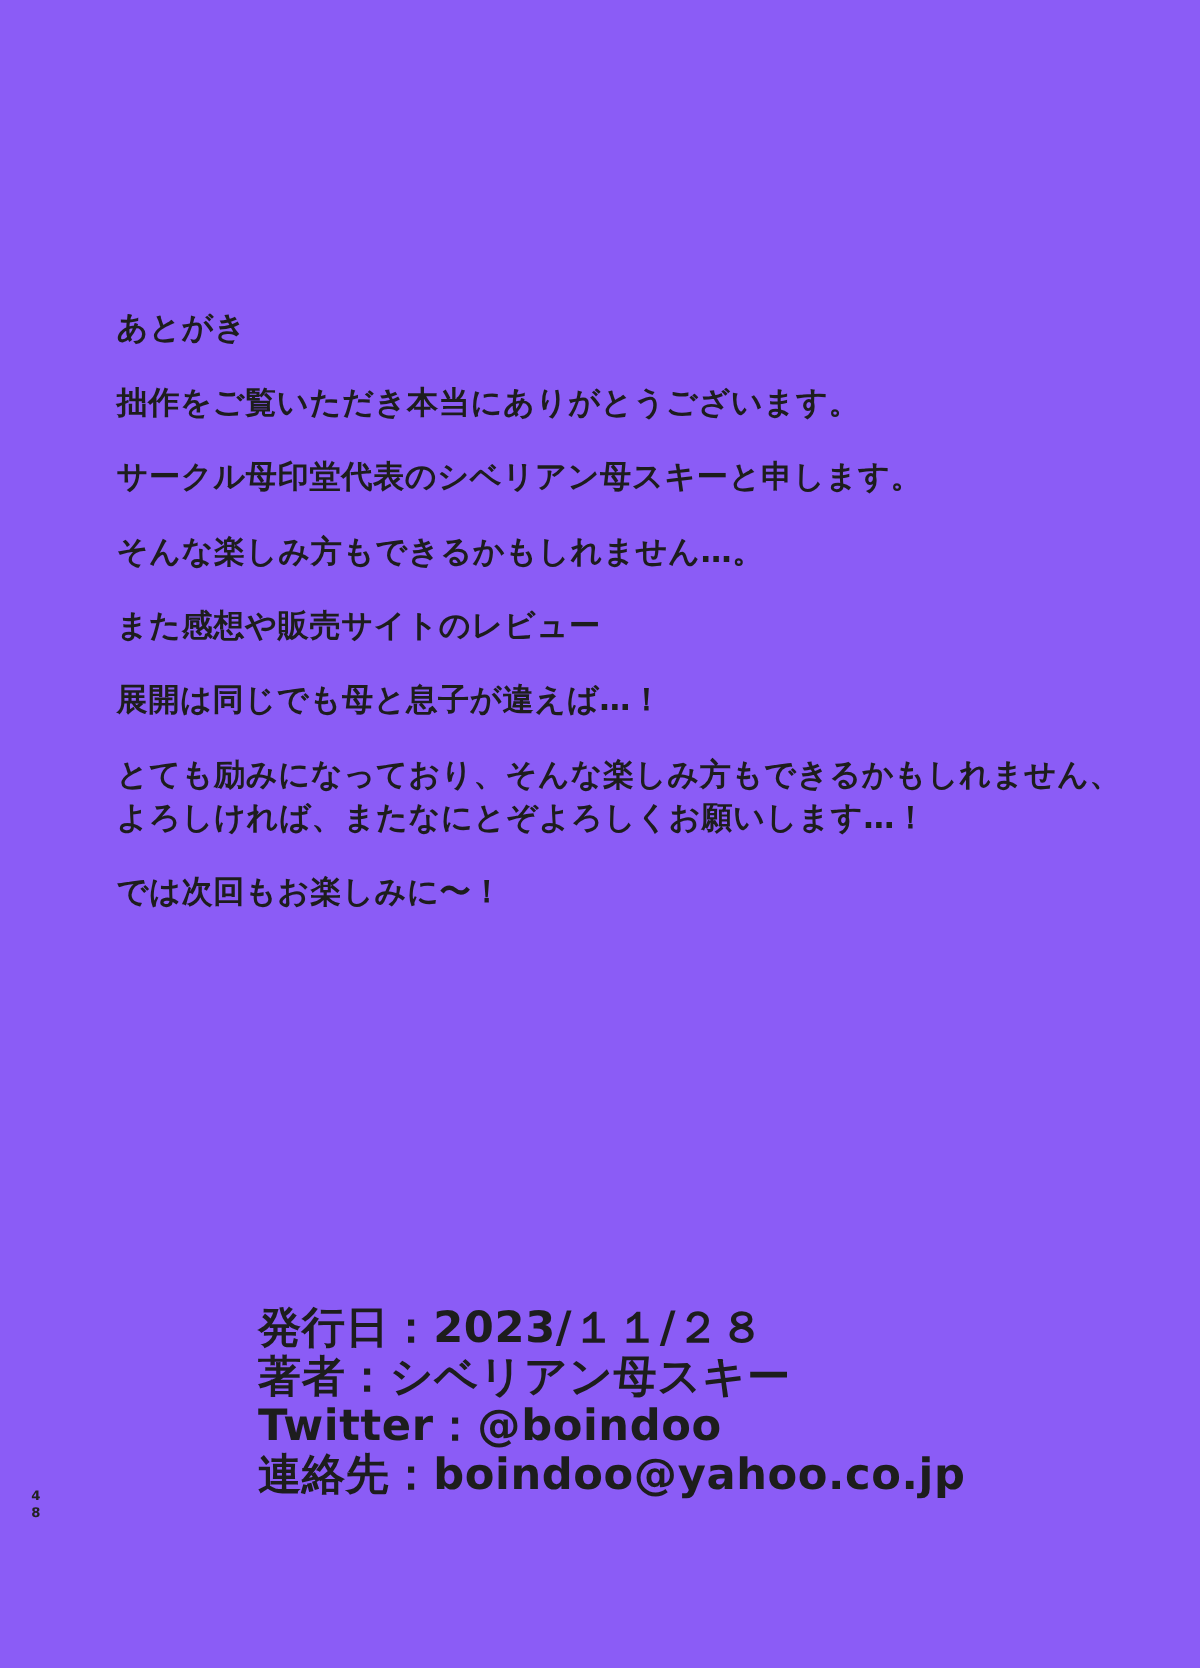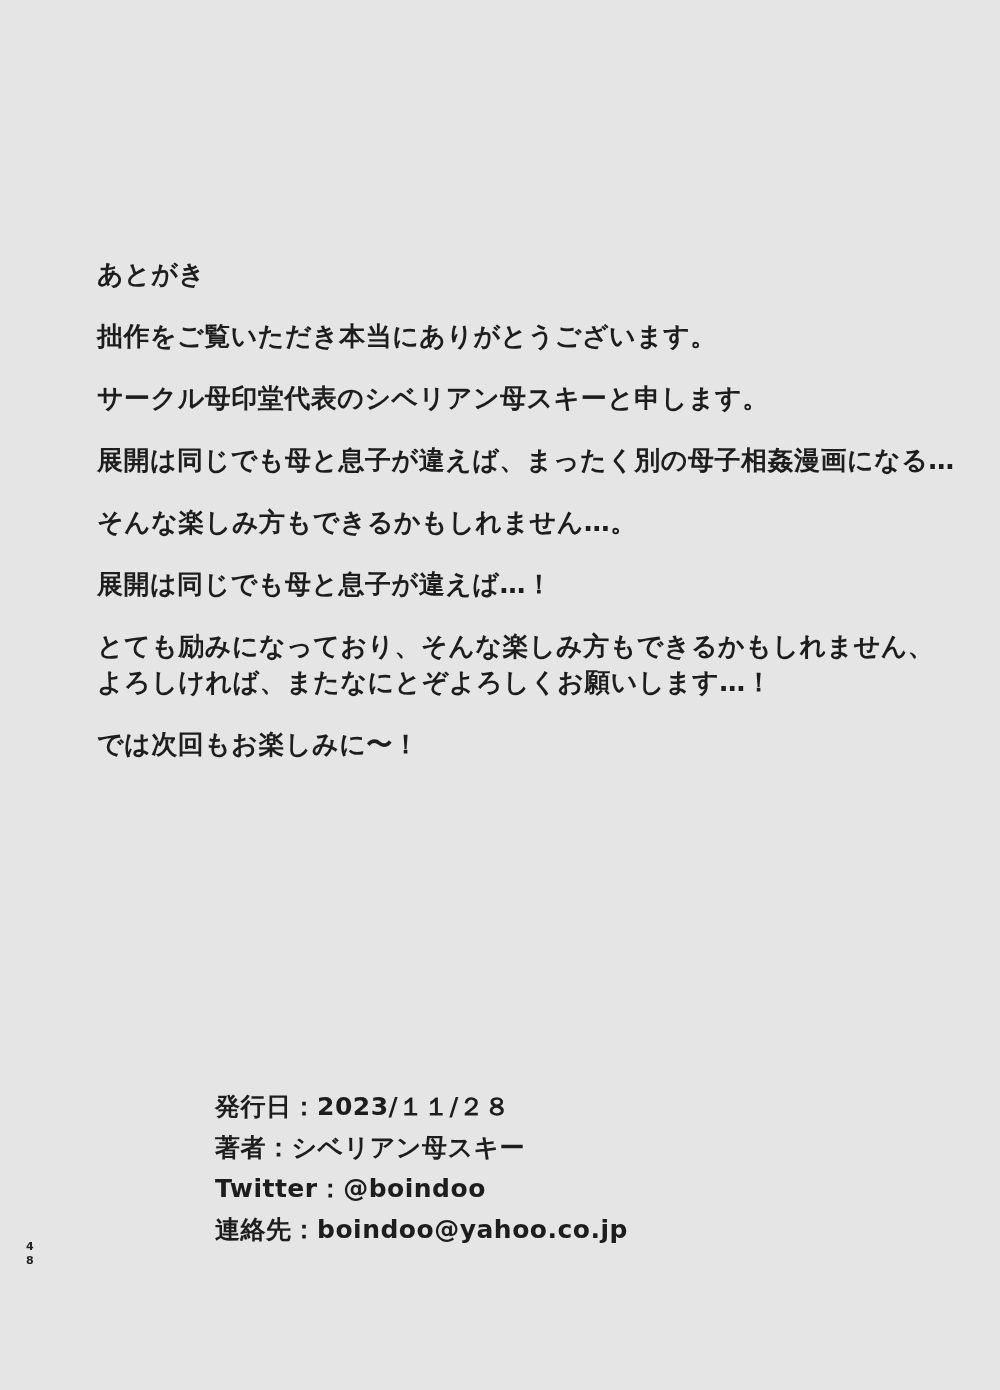--- a/index.html
+++ b/index.html
@@ -4,21 +4,21 @@
 <style>
   html, body {
     margin: 0;
     padding: 0;
     background: #ffffff;
   }
   .page {
     position: relative;
     width: 1000px;
     height: 1390px;
-    background: #e5e5e5;
+    background: #8b5cf6;
     color: #1d1d1d;
     font-family: "DejaVu Sans", sans-serif;
     overflow: hidden;
   }
   .afterword {
     position: absolute;
     left: 97px;
     top: 256px;
   }
   .para {
@@ -31,21 +31,21 @@
     height: 36px;
     white-space: nowrap;
     letter-spacing: 0.5px;
   }
   .colophon {
     position: absolute;
     left: 215px;
     top: 1086px;
   }
   .colophon .c-line {
-    font-size: 25px;
+    font-size: 36px;
     font-weight: 700;
     line-height: 41px;
     white-space: nowrap;
     letter-spacing: 0.5px;
   }
   .page-number {
     position: absolute;
     left: 26px;
     top: 1240px;
     width: 12px;
@@ -65,24 +65,24 @@
     <p class="para">
       <span class="line">あとがき</span>
     </p>
     <p class="para">
       <span class="line">拙作をご覧いただき本当にありがとうございます。</span>
     </p>
     <p class="para">
       <span class="line">サークル母印堂代表のシベリアン母スキーと申します。</span>
     </p>
     <p class="para">
-      <span class="line">展開は同じでも母と息子が違えば、まったく別の母子相姦漫画になる…</span>
+      <span class="line">そんな楽しみ方もできるかもしれません…。</span>
     </p>
     <p class="para">
-      <span class="line">そんな楽しみ方もできるかもしれません…。</span>
+      <span class="line">また感想や販売サイトのレビュー</span>
     </p>
     <p class="para">
       <span class="line">展開は同じでも母と息子が違えば…！</span>
     </p>
     <p class="para">
       <span class="line">とても励みになっており、そんな楽しみ方もできるかもしれません、</span>
       <span class="line">よろしければ、またなにとぞよろしくお願いします…！</span>
     </p>
     <p class="para">
       <span class="line">では次回もお楽しみに〜！</span>

